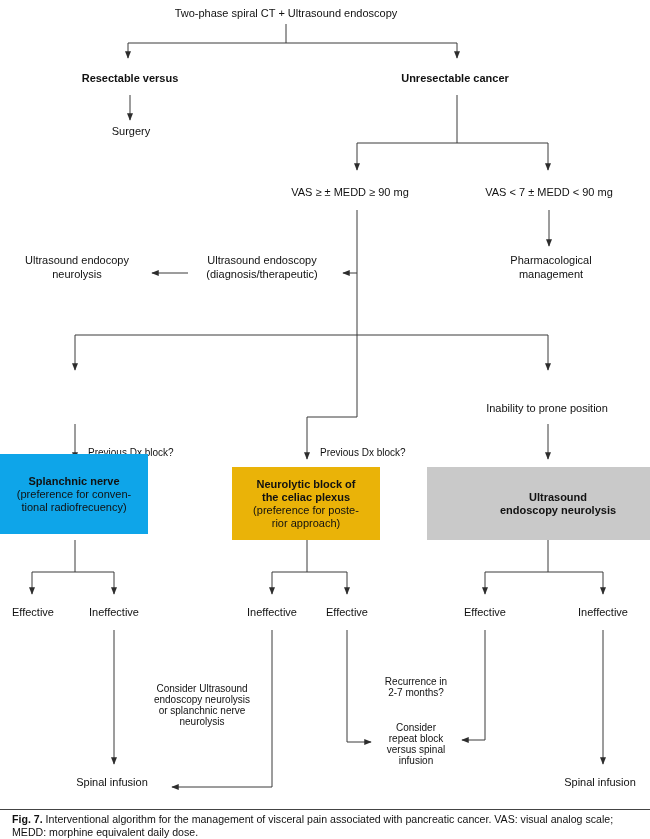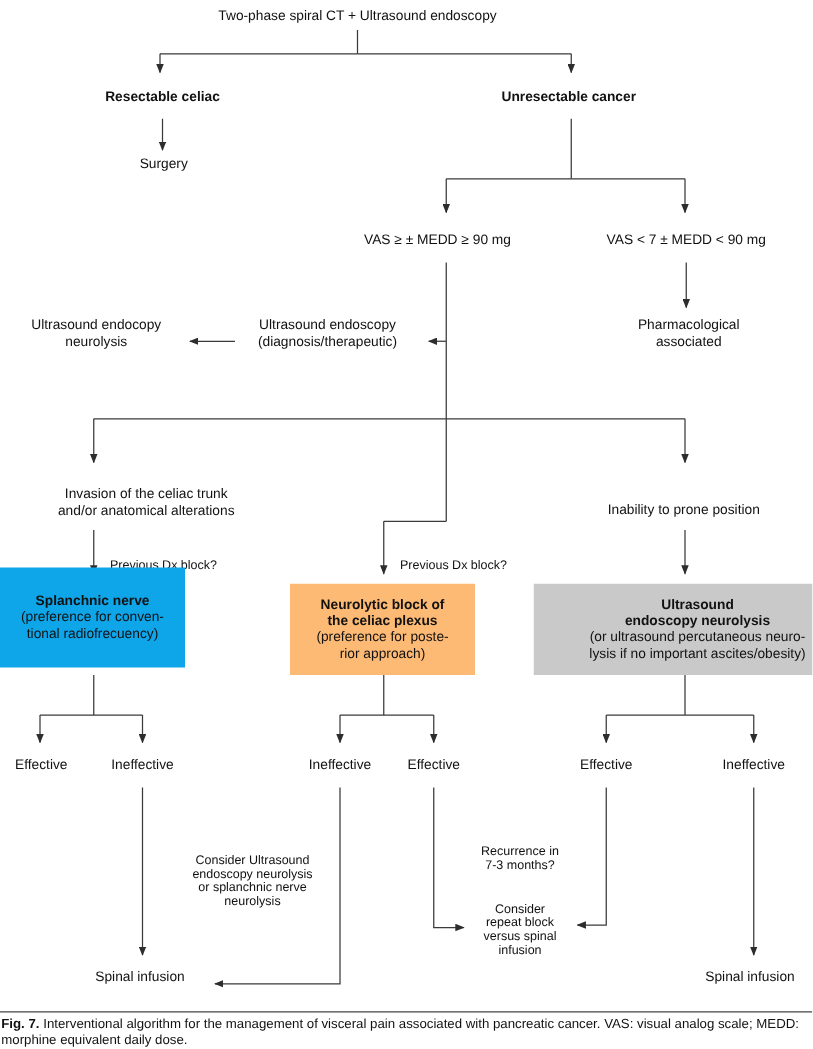--- a/index.html
+++ b/index.html
@@ -17,21 +17,21 @@
   .small{font-size:10px;line-height:11px;}
   .leftalign{text-align:left;}
   .gbox{
     position:absolute;background:#c9c9c9;display:flex;flex-direction:column;
     justify-content:center;align-items:center;text-align:center;
     font-size:11px;line-height:13px;white-space:pre-line;padding:2px;
     box-sizing:border-box;
   }
   .gbox .sub{font-weight:normal;}
   .caption{
-    position:absolute;left:0;right:0;top:809px;padding:3px 4px 0 1px;
+    position:absolute;left:0;right:0;top:809px;padding:3px 4px 0 12px;
     font-size:10.6px;line-height:12.8px;text-align:left;border-top:1px solid #444;
   }
   .caption .bold{padding-right:3px;}
 </style>
 </head>
 <body>
 
 <div class="page">
 
   <svg class="wires" width="650" height="839" viewBox="0 0 650 839">
@@ -85,73 +85,69 @@
       <path d="M114,630 V764" marker-end="url(#arr)"></path>
       <path d="M272,630 V787 H172" marker-end="url(#arr)"></path>
       <path d="M347,630 V742 H371" marker-end="url(#arr)"></path>
       <path d="M485,630 V740 H462" marker-end="url(#arr)"></path>
       <path d="M603,630 V764" marker-end="url(#arr)"></path>
     </g>
   </svg>
 
   <div class="label" style="left: 111px; top: 7px; width: 350px; color: rgb(17, 17, 17);">Two-phase spiral CT + Ultrasound endoscopy</div>
 
-  <div class="label bold" style="left: 55px; top: 72px; width: 150px; color: rgb(17, 17, 17);">Resectable celiac</div>
+  <div class="label bold" style="left: 55px; top: 72px; width: 150px; color: rgb(17, 17, 17);">Resectable versus</div>
   <div class="label bold" style="left: 380px; top: 72px; width: 150px; color: rgb(17, 17, 17);">Unresectable cancer</div>
 
   <div class="label" style="left: 81px; top: 125px; width: 100px; color: rgb(17, 17, 17);">Surgery</div>
 
   <div class="label" style="left: 270px; top: 186px; width: 160px; color: rgb(17, 17, 17);">VAS ≥ ± MEDD ≥ 90 mg</div>
   <div class="label" style="left: 469px; top: 186px; width: 160px; color: rgb(17, 17, 17);">VAS &lt; 7 ± MEDD &lt; 90 mg</div>
 
   <div class="label" style="left: 501px; top: 254px; width: 100px; color: rgb(17, 17, 17);">Pharmacological
-associated</div>
+management</div>
   <div class="label" style="left: 187px; top: 254px; width: 150px; color: rgb(17, 17, 17);">Ultrasound endoscopy
 (diagnosis/therapeutic)</div>
   <div class="label" style="left: 2px; top: 254px; width: 150px; color: rgb(17, 17, 17);">Ultrasound endocopy
 neurolysis</div>
 
-  <div class="label" style="left: 27px; top: 389px; width: 180px; color: rgb(17, 17, 17);">Invasion of the celiac trunk
-and/or anatomical alterations</div>
   <div class="label" style="left: 467px; top: 402px; width: 160px; color: rgb(17, 17, 17);">Inability to prone position</div>
 
   <div class="label small leftalign" style="left: 88px; top: 447px; width: 110px; color: rgb(17, 17, 17);">Previous Dx block?</div>
   <div class="label small leftalign" style="left: 320px; top: 447px; width: 110px; color: rgb(17, 17, 17);">Previous Dx block?</div>
 
   <div class="gbox" style="left: 0px; top: 454px; width: 148px; height: 80px; background: #0ea5e9;">
     <div class="bold">Splanchnic nerve</div>
     <div class="sub">(preference for conven-
 tional radiofrecuency)</div>
   </div>
-  <div class="gbox" style="left: 232px; top: 467px; width: 148px; height: 73px; background: #fdba74;">
+  <div class="gbox" style="left: 232px; top: 467px; width: 148px; height: 73px; background: #eab308;">
     <div class="bold">Neurolytic block of
 the celiac plexus</div>
     <div class="sub">(preference for poste-
 rior approach)</div>
   </div>
   <div class="gbox" style="left: 427px; top: 467px; width: 262px; height: 73px; background: rgb(201, 201, 201);">
     <div class="bold">Ultrasound
 endoscopy neurolysis</div>
-    <div class="sub">(or ultrasound percutaneous neuro-
-lysis if no important ascites/obesity)</div>
   </div>
 
   <div class="label" style="left: -7px; top: 606px; width: 80px; color: rgb(17, 17, 17);">Effective</div>
   <div class="label" style="left: 74px; top: 606px; width: 80px; color: rgb(17, 17, 17);">Ineffective</div>
   <div class="label" style="left: 232px; top: 606px; width: 80px; color: rgb(17, 17, 17);">Ineffective</div>
   <div class="label" style="left: 307px; top: 606px; width: 80px; color: rgb(17, 17, 17);">Effective</div>
   <div class="label" style="left: 445px; top: 606px; width: 80px; color: rgb(17, 17, 17);">Effective</div>
   <div class="label" style="left: 563px; top: 606px; width: 80px; color: rgb(17, 17, 17);">Ineffective</div>
 
   <div class="label small" style="left: 152px; top: 683px; width: 100px; color: rgb(17, 17, 17);">Consider Ultrasound
 endoscopy neurolysis
 or splanchnic nerve
 neurolysis</div>
   <div class="label small" style="left: 371px; top: 676px; width: 90px; color: rgb(17, 17, 17);">Recurrence in
-7-3 months?</div>
+2-7 months?</div>
   <div class="label small" style="left: 371px; top: 722px; width: 90px; color: rgb(17, 17, 17);">Consider
 repeat block
 versus spinal
 infusion</div>
 
   <div class="label" style="left: 62px; top: 776px; width: 100px; color: rgb(17, 17, 17);">Spinal infusion</div>
   <div class="label" style="left: 550px; top: 776px; width: 100px; color: rgb(17, 17, 17);">Spinal infusion</div>
 
   <div class="caption" style="color: rgb(17, 17, 17);">
     <span class="bold">Fig. 7.</span><span>Interventional algorithm for the management of visceral pain associated with pancreatic cancer. VAS: visual analog scale; MEDD: morphine equivalent daily dose.</span>

